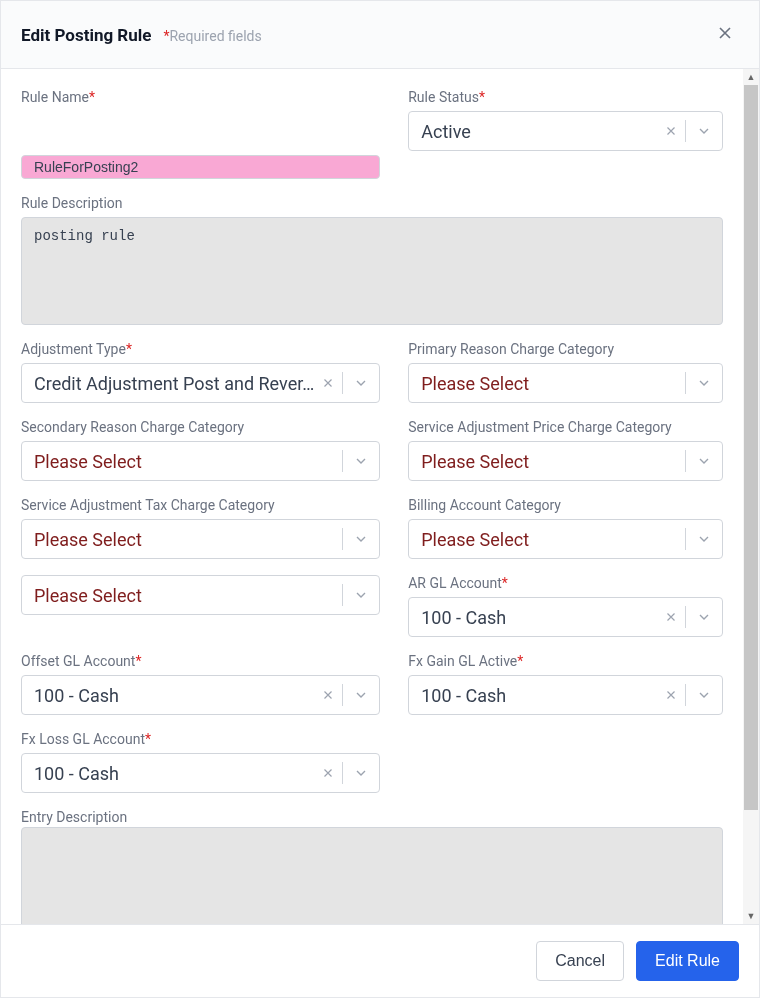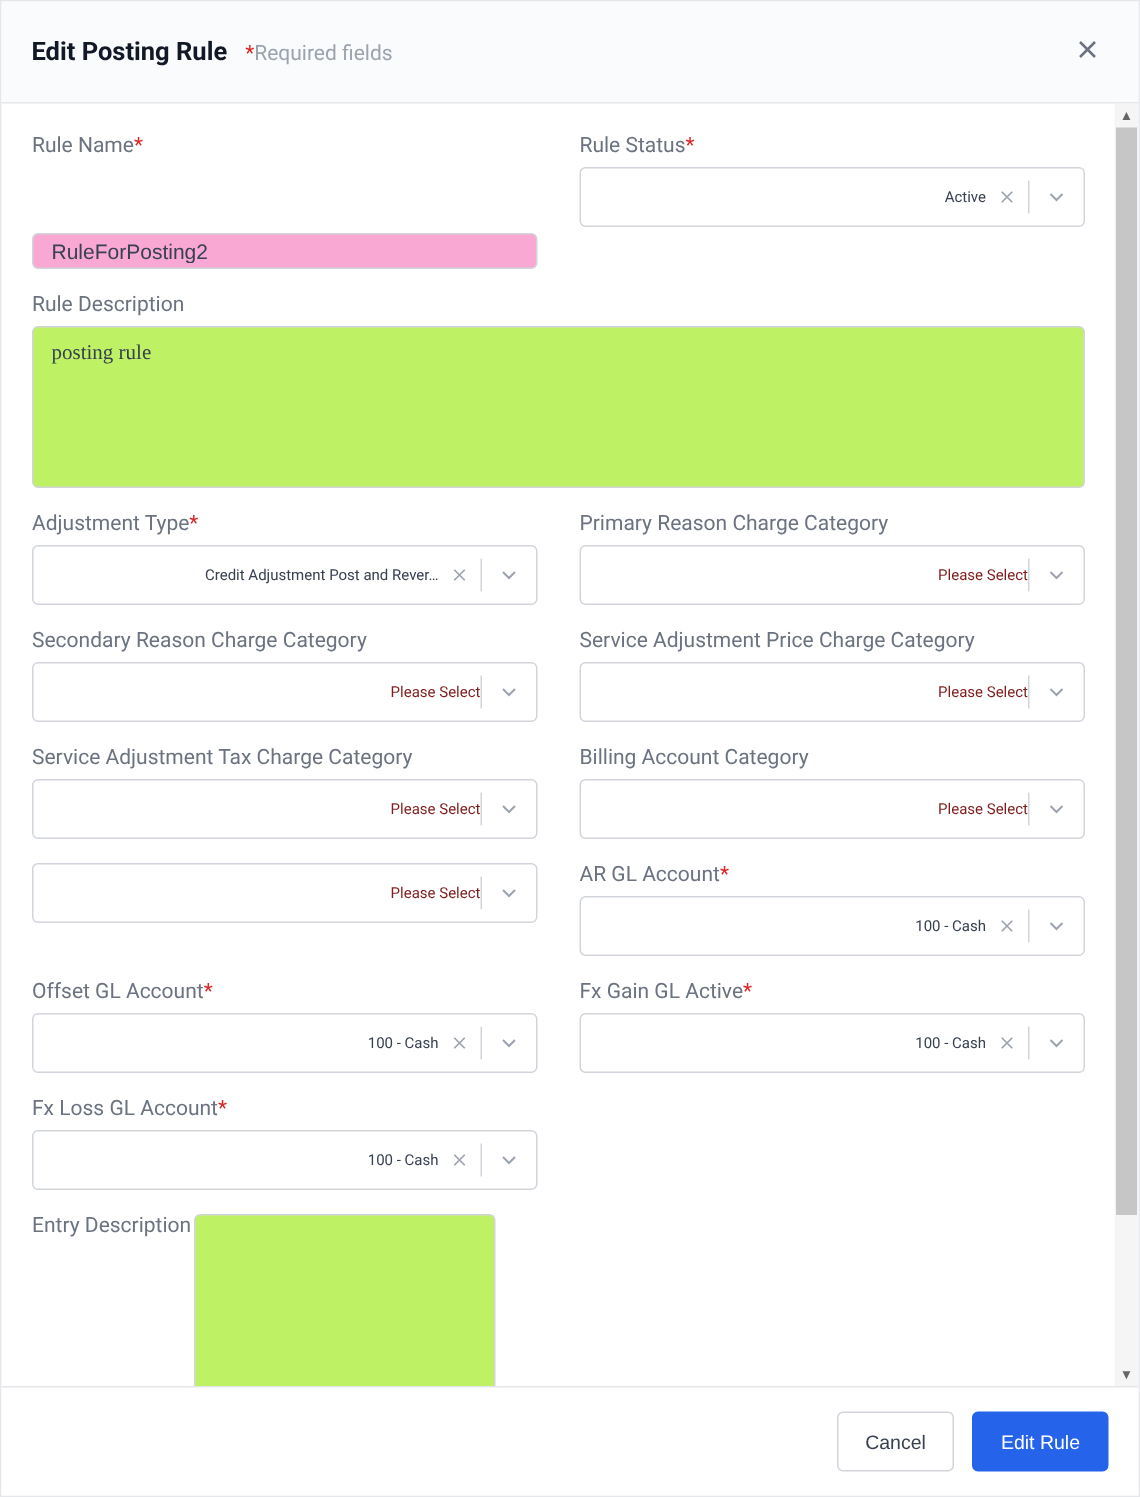--- a/index.html
+++ b/index.html
@@ -17,34 +17,34 @@
   .scrollbar-track { width: 16px; background: #f5f5f5; display: flex; flex-direction: column; align-items: center; position: relative; }
   .scroll-arrow { width: 100%; height: 16px; display:flex; align-items:center; justify-content:center; color:#666; font-size:9px; }
   .scroll-thumb { position:absolute; top:16px; width:14px; background:#c6c6c6; border-radius:0; height: calc(100% - 130px); left:1px; }
   .grid { display: grid; grid-template-columns: 1fr 1fr; gap: 16px 28px; }
   .field { display: flex; flex-direction: column; gap: 6px; }
   .field.full { grid-column: 1 / -1; }
   .flabel { font-size: 14px; color: #6b7280; }
   .flabel .ast { color: #dc2626; }
   .txt-input { height: 24px; border: 1px solid #d1d5db; border-radius: 4px; padding: 0 12px; font-size: 14px; color: #374151; background: #f9a8d4; margin-top: 44px; }
   .txt-input::placeholder { color: #9ca3af; }
-  .txt-area { min-height: 108px; border: 1px solid #d1d5db; border-radius: 4px; padding: 10px 12px; font-size: 14px; color: #374151; background: #bef264; resize: none; font-family: Liberation Serif, serif; }
+  .txt-area { min-height: 108px; border: 1px solid #d1d5db; border-radius: 4px; padding: 10px 12px; font-size: 14px; color: #374151; background: #e5e5e5; resize: none; font-family: Liberation Mono, monospace; }
   .select { position: relative; display: flex; align-items: center; height: 40px; border: 1px solid #d1d5db; border-radius: 4px; background: #fff; padding-left: 12px; }
-  .select .sval { flex: 1; font-size: 10px; color: #374151; white-space: nowrap; overflow: hidden; text-overflow: ellipsis; text-align: right; }
+  .select .sval { flex: 1; font-size: 18px; color: #374151; white-space: nowrap; overflow: hidden; text-overflow: ellipsis; }
   .select .sval.placeholder { color: #7f1d1d; }
   .select .icons { display: flex; align-items: stretch; height: 100%; }
   .select .clear { display: flex; align-items: center; justify-content: center; width: 28px; color: #9ca3af; cursor: pointer; }
   .select .sep { width: 1px; background: #d1d5db; margin: 8px 0; }
   .select .caret { display: flex; align-items: center; justify-content: center; width: 36px; color: #9ca3af; cursor: pointer; }
   .select svg { width: 16px; height: 16px; stroke: currentColor; fill: none; stroke-width: 2; }
   .select .clear svg { width: 14px; height: 14px; }
   .txt-area.big { min-height: 130px; }
-  .entry-group { grid-column: 1 / -1; display:flex; flex-direction:row; gap:2px; }
+  .entry-group { grid-column: 1 / -1; display:flex; flex-direction:column; gap:2px; }
   .footer { display: flex; justify-content: flex-end; gap: 12px; padding: 16px 20px; border-top: 1px solid #e5e7eb; background: #fff; }
-  .btn { height: 40px; padding: 0 18px; border-radius: 4px; font-size: 13px; cursor: pointer; }
+  .btn { height: 40px; padding: 0 18px; border-radius: 4px; font-size: 16px; cursor: pointer; }
   .btn-secondary { background: #fff; border: 1px solid #d1d5db; color: #374151; }
   .btn-primary { background: #2563eb; border: 1px solid #2563eb; color: #fff; font-weight: 400; }
 </style>
 </head>
 <body>
 
 <div class="modal">
 
   <div class="header">
     <div class="header-left">

